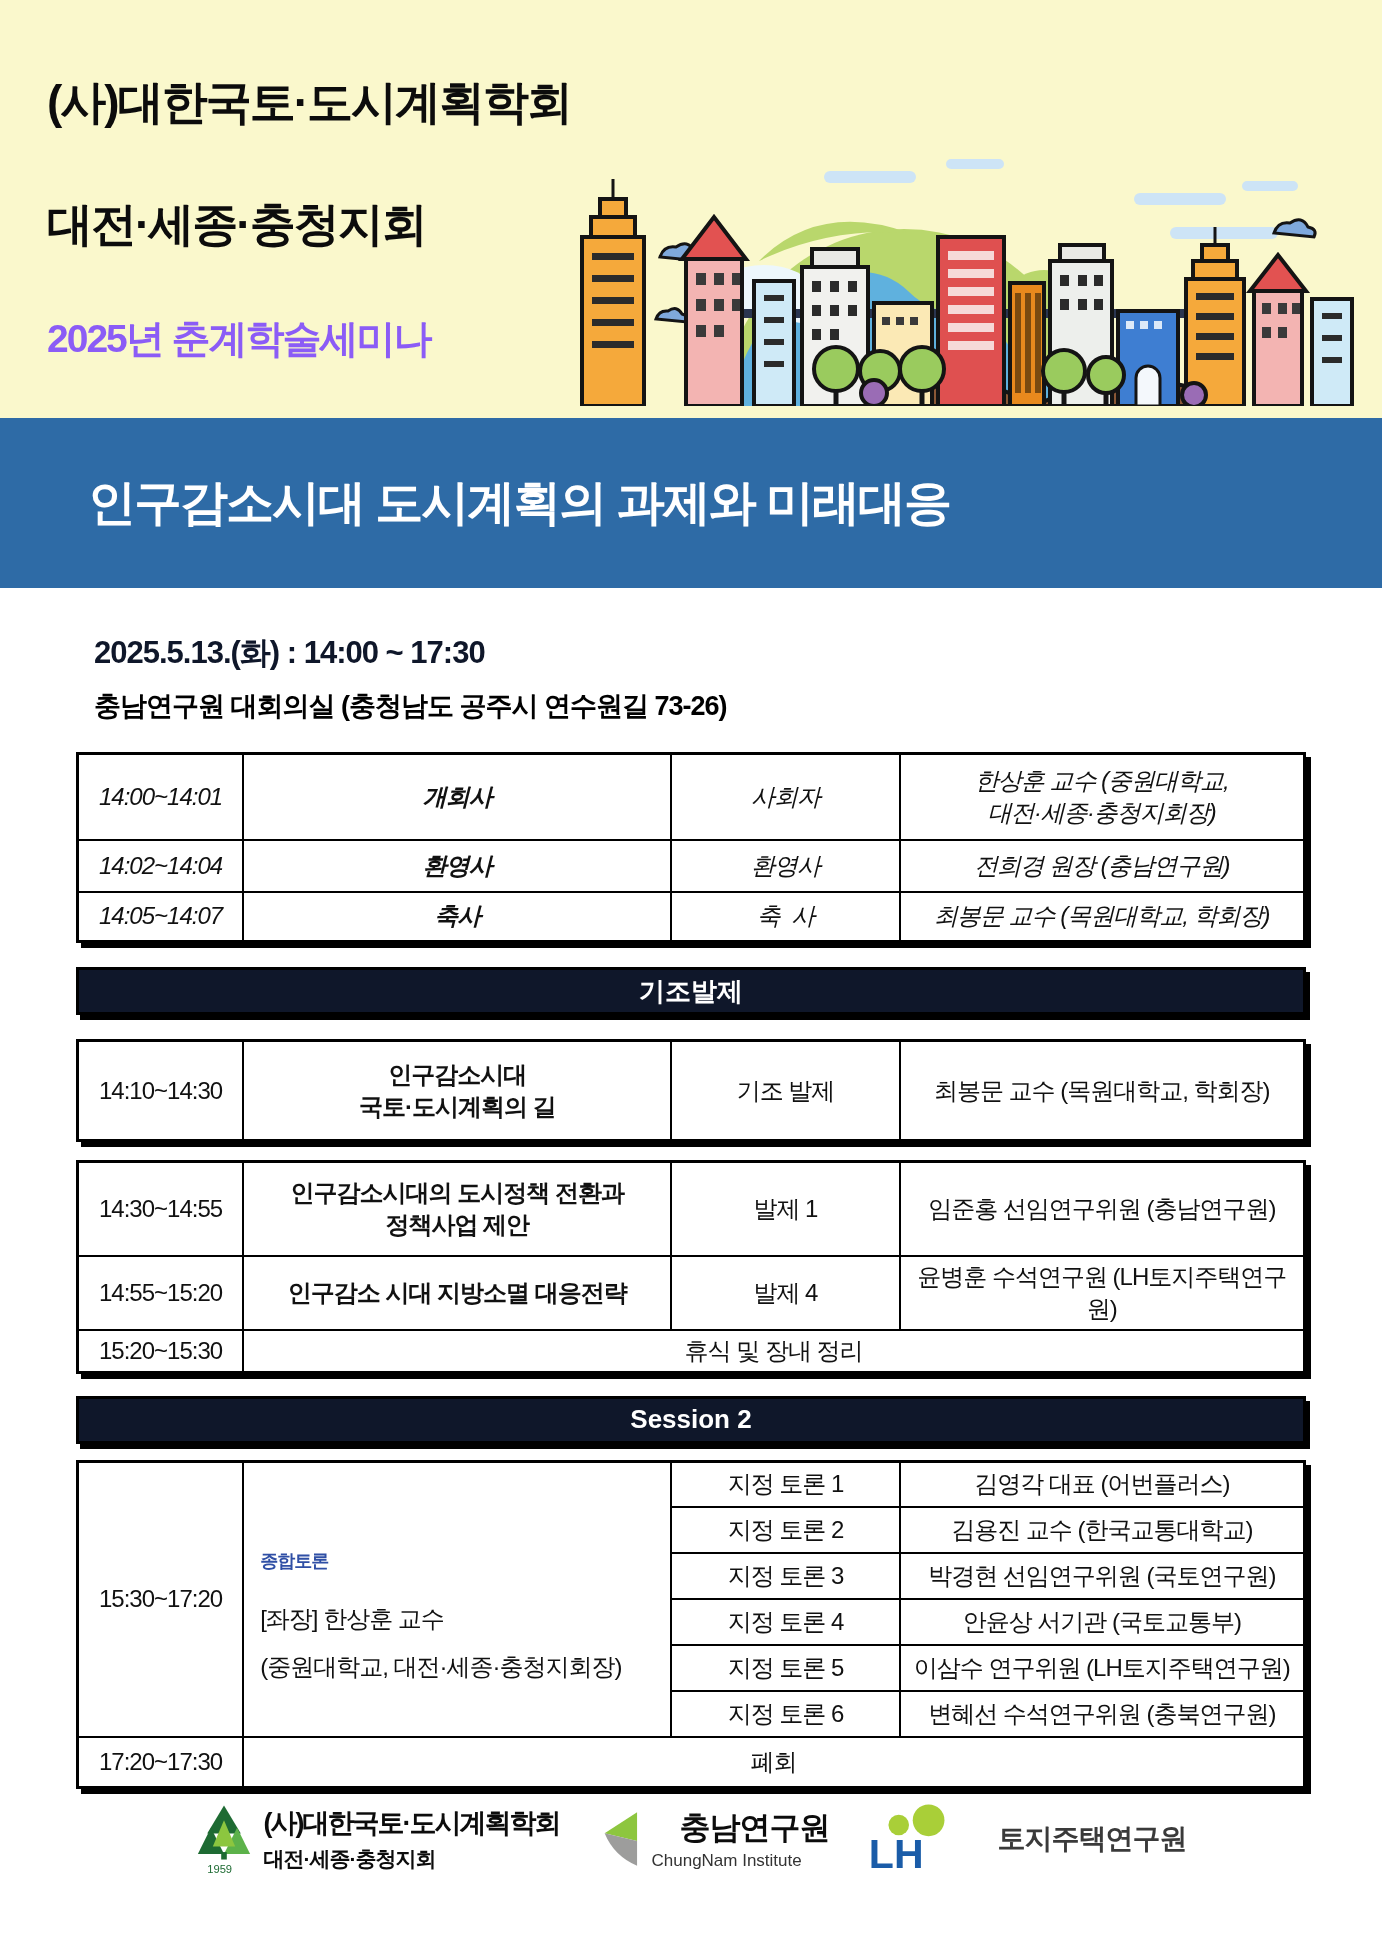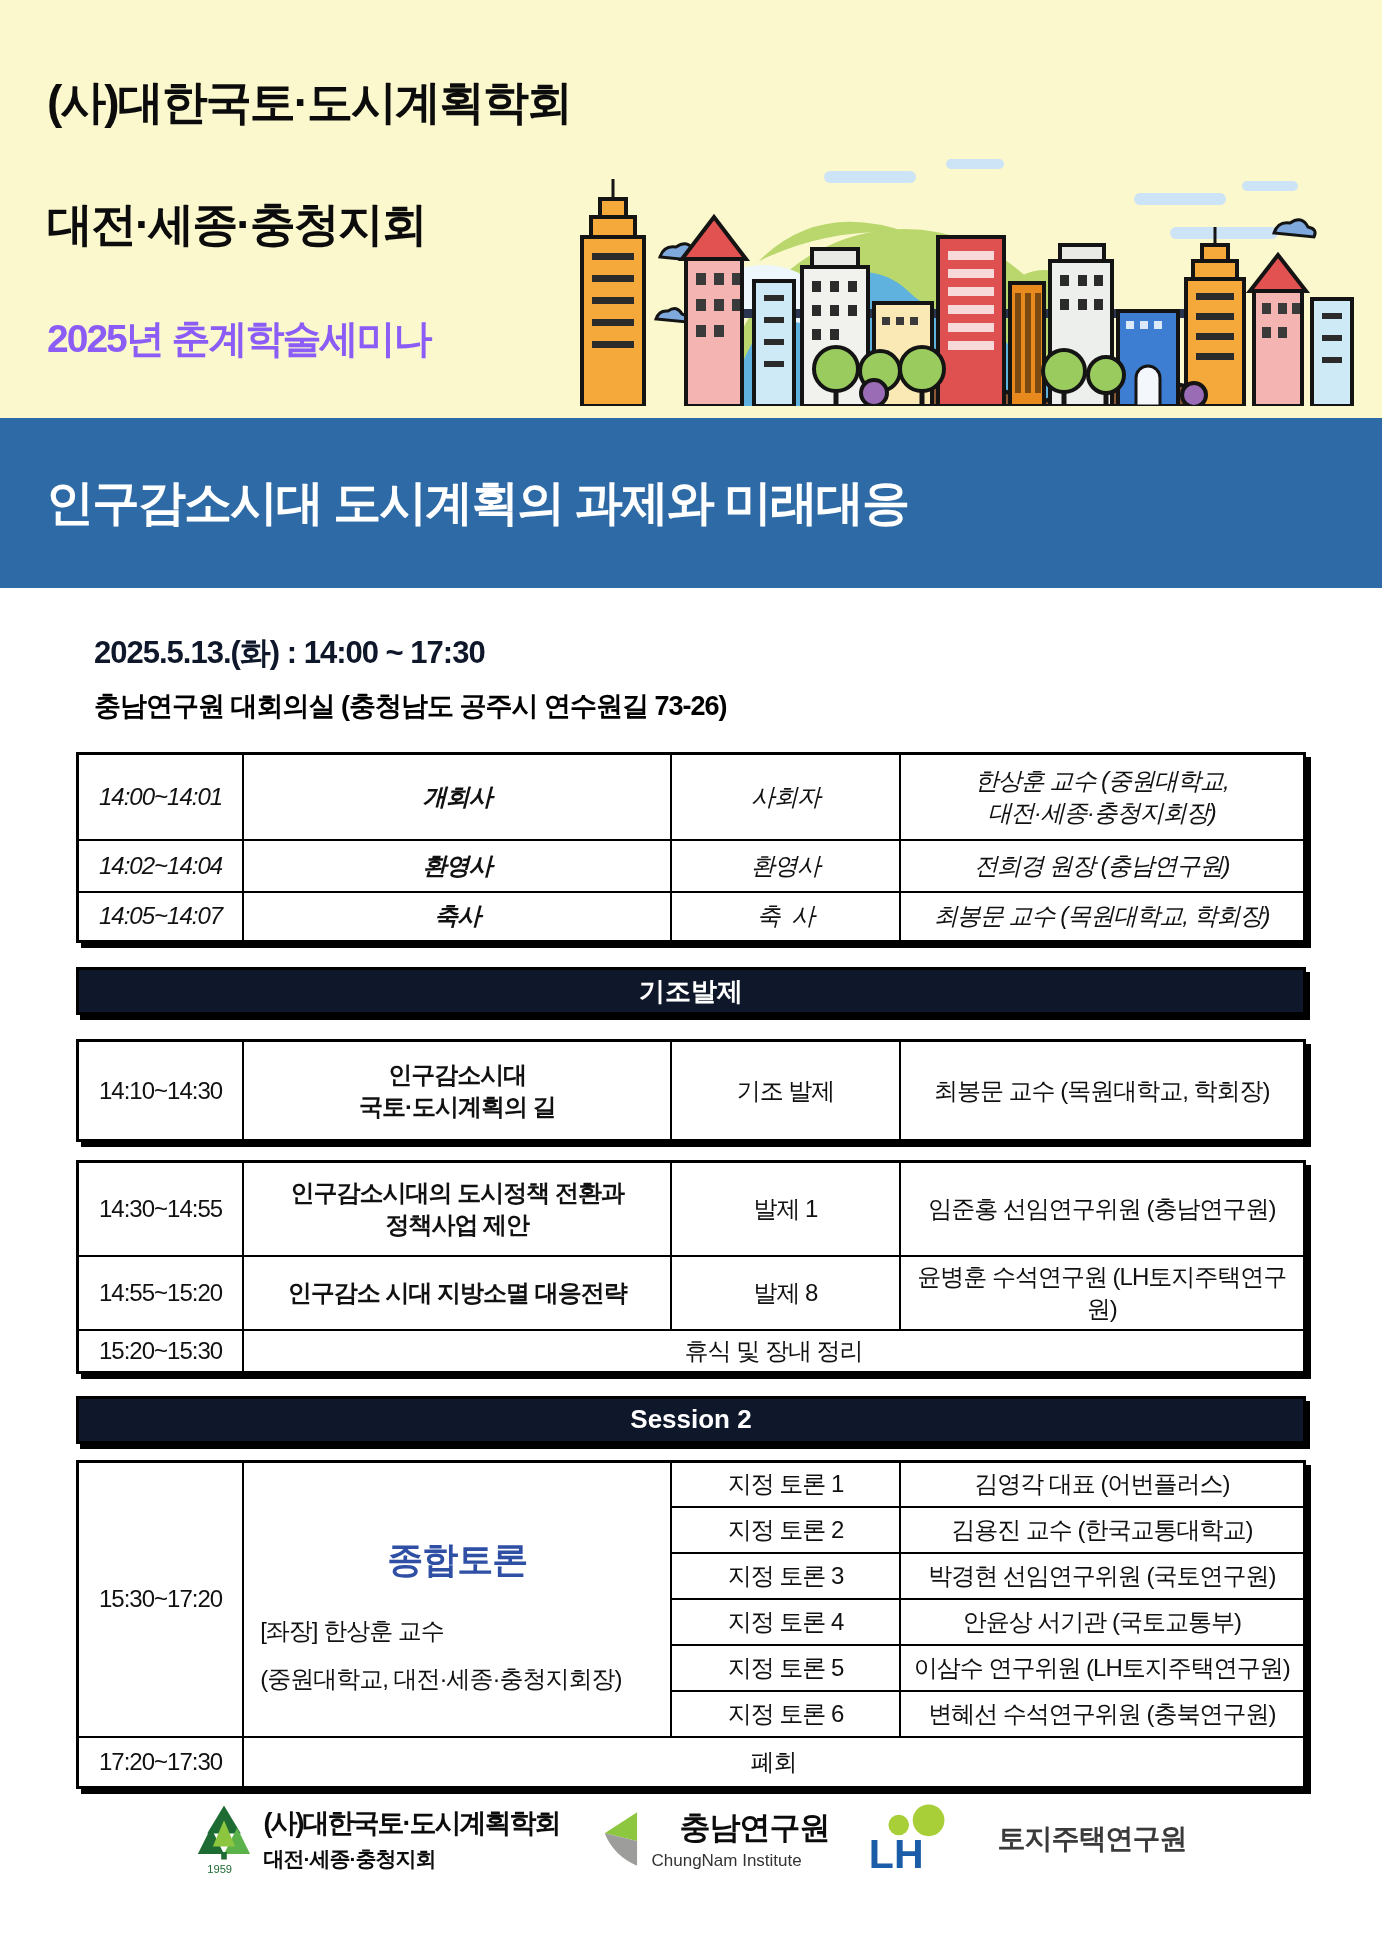--- a/index.html
+++ b/index.html
@@ -22,21 +22,21 @@
   .org-line1 { font-size: 46px; font-weight: bold; color:#0c0c0c; letter-spacing:-2px; }
   .org-line2 { font-size: 46px; font-weight: bold; color:#0c0c0c; letter-spacing:-2px; margin-top: 60px; }
   .event-line { font-size: 39px; font-weight: bold; color:#8b5cf6; letter-spacing:-2px; margin-top: 56px; }
   .cityscape { position:absolute; right:18px; bottom:12px; width:790px; height:265px; }
 
   
   .banner-blue {
     height: 170px;
     background: #2E6BA6;
     display: flex; align-items: center;
-    padding-left: 46px;
+    padding-left: 88px;
   }
   .banner-title { color:#fff; font-weight:bold; font-size:48px; letter-spacing:-2px; }
 
   
   .content { padding: 0 76px; }
   .date-line { color:#0f172a; font-weight:bold; font-size:31px; margin:44px 0 0 18px; letter-spacing:-1px; }
   .venue-line { color:#000; font-weight:bold; font-size:27px; margin:14px 0 0 18px; letter-spacing:-1px; }
 
   table.sched {
     width:100%;
@@ -81,21 +81,21 @@
 
   .tbl-session1 { margin-top: 18px; }
   .tbl-session1 tr.r0 { height: 94px; }
   .tbl-session1 tr.r1 { height: 58px; }
   .tbl-session1 tr.r2 { height: 40px; }
 
   .tbl-session2 { margin-top: 16px; }
   .tbl-session2 tr.disc { height: 46px; }
   .tbl-session2 tr.closing { height: 50px; }
   .chair-cell { text-align:left !important; padding: 10px 16px !important; }
-  .discussion-title { color:#2F4FA5; font-weight:bold; font-size:36px; text-align:center; letter-spacing:-1px; margin-bottom:30px;margin-top:33px; }
+  .discussion-title { color:#2F4FA5; font-weight:bold; font-size:18px; text-align:left; letter-spacing:-1px; margin-bottom:30px;margin-top:33px; }
   .chair-line { font-size:24px; color:#111; letter-spacing:-1px; margin-top:16px; }
 
   
   .footer {
     margin-top: 14px;
     display:flex; align-items:center; justify-content:center;
     gap: 38px;
   }
   .logo-group { display:flex; align-items:center; gap:12px; }
   .kpa-text .kpa-name { font-size:27px; font-weight:bold; color:#0c0c0c; letter-spacing:-2px; }
@@ -352,21 +352,21 @@
         <tr class="r0">
       <td class="t-time">14:30~14:55</td>
       <td class="t-title">인구감소시대의 도시정책 전환과
 정책사업 제안</td>
       <td class="t-role">발제 1</td>
       <td class="t-speaker">임준홍 선임연구위원 (충남연구원)</td>
     </tr>
     <tr class="r1">
       <td class="t-time">14:55~15:20</td>
       <td class="t-title">인구감소 시대 지방소멸 대응전략</td>
-      <td class="t-role">발제 8</td>
+      <td class="t-role">발제 4</td>
       <td class="t-speaker">윤병훈 수석연구원 (LH토지주택연구원)</td>
     </tr>
     <tr class="r2">
       <td class="t-time">15:20~15:30</td>
       <td class="t-plain" colspan="3">휴식 및 장내 정리</td>
     </tr>
   </tbody>
     </table>
 
   <div class="section-bar bar-session2">Session 2</div>

